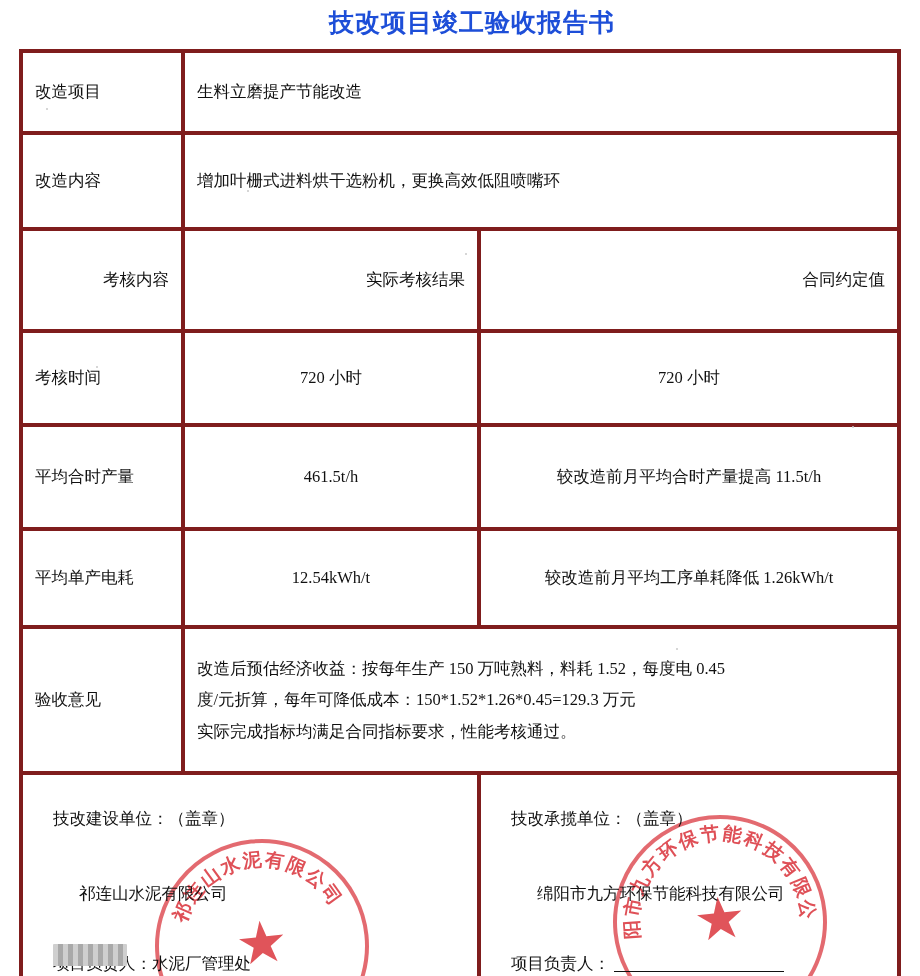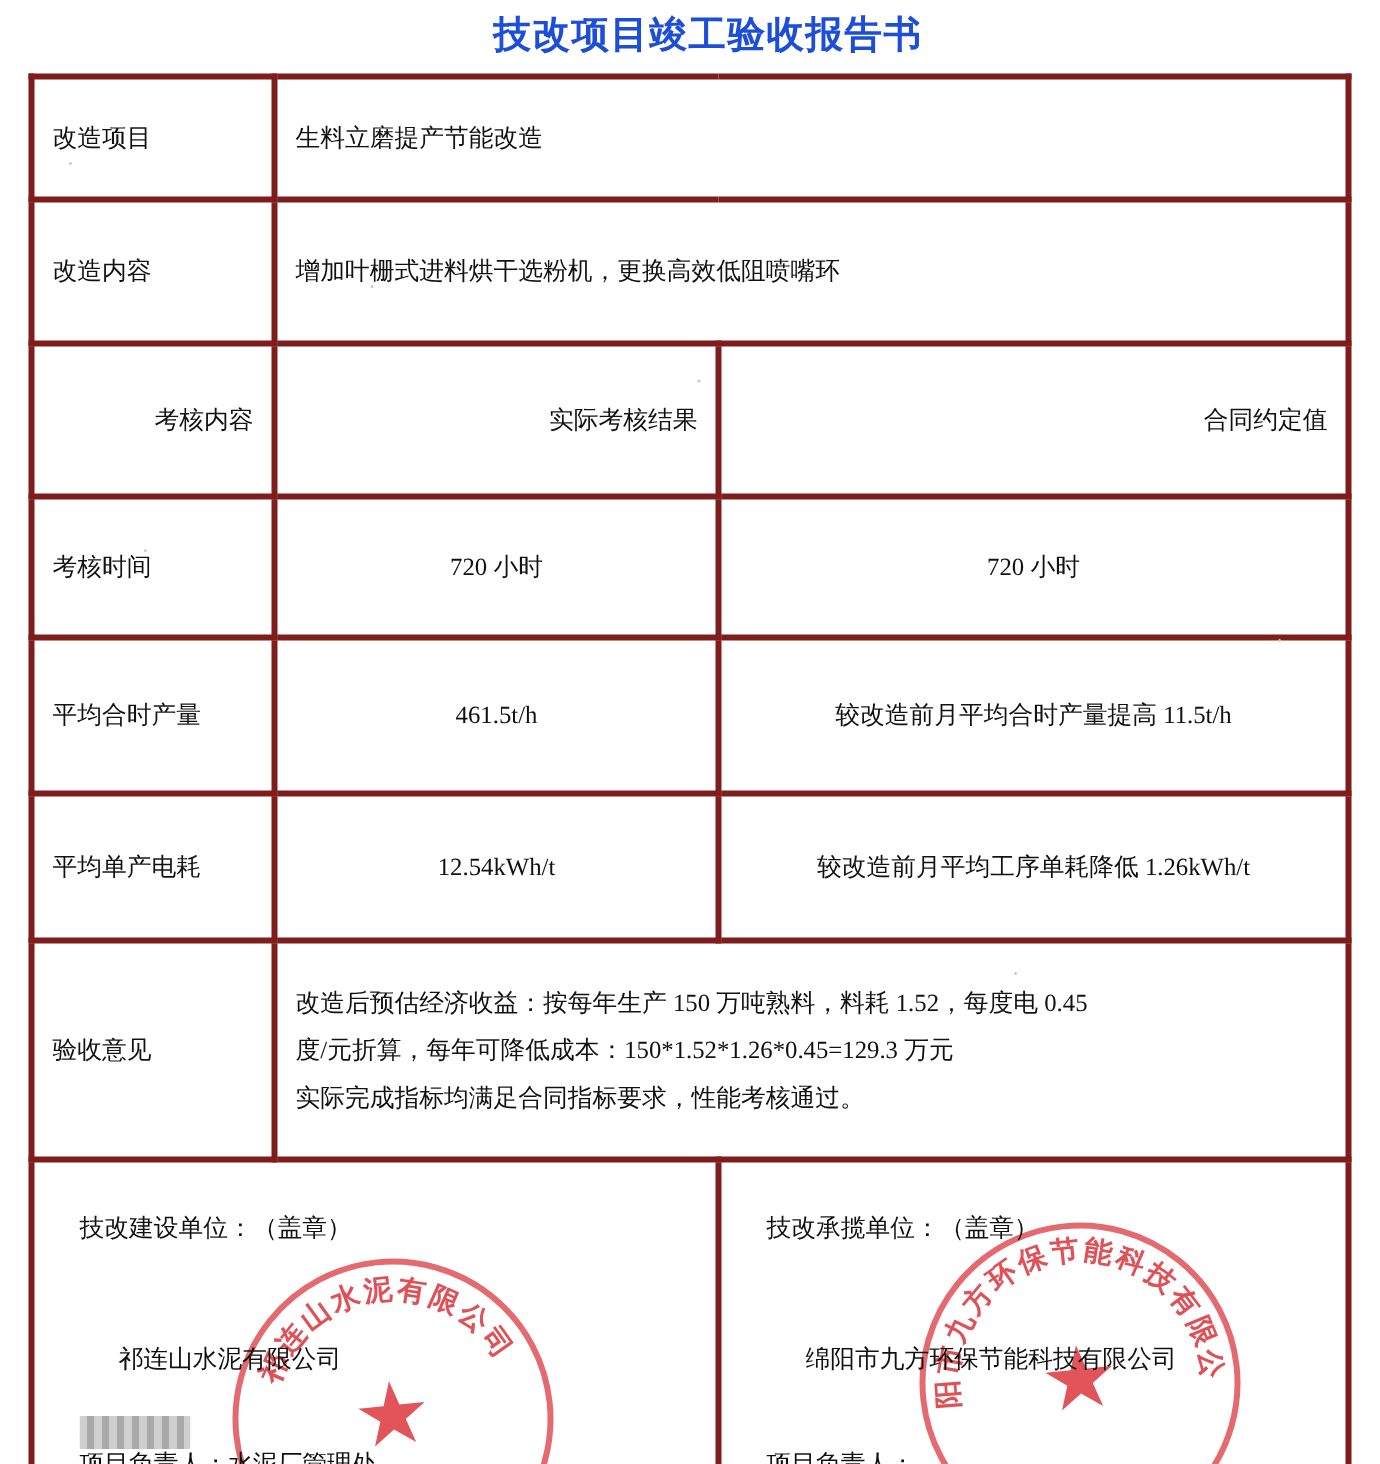--- a/index.html
+++ b/index.html
@@ -80,21 +80,21 @@
     position: relative;
   }
   .sig-inner {
     position: relative;
     height: 100%;
     padding: 22px 18px 12px 18px;
     box-sizing: border-box;
   }
   .sig-line {
     font-size: 16.5px;
-    margin-bottom: 56px;
+    margin-bottom: 44px;
     position: relative;
     z-index: 3;
   }
   .sig-company {
     font-size: 16.5px;
     margin-left: 26px;
     margin-bottom: 38px;
     position: relative;
     z-index: 3;
     white-space: nowrap;

